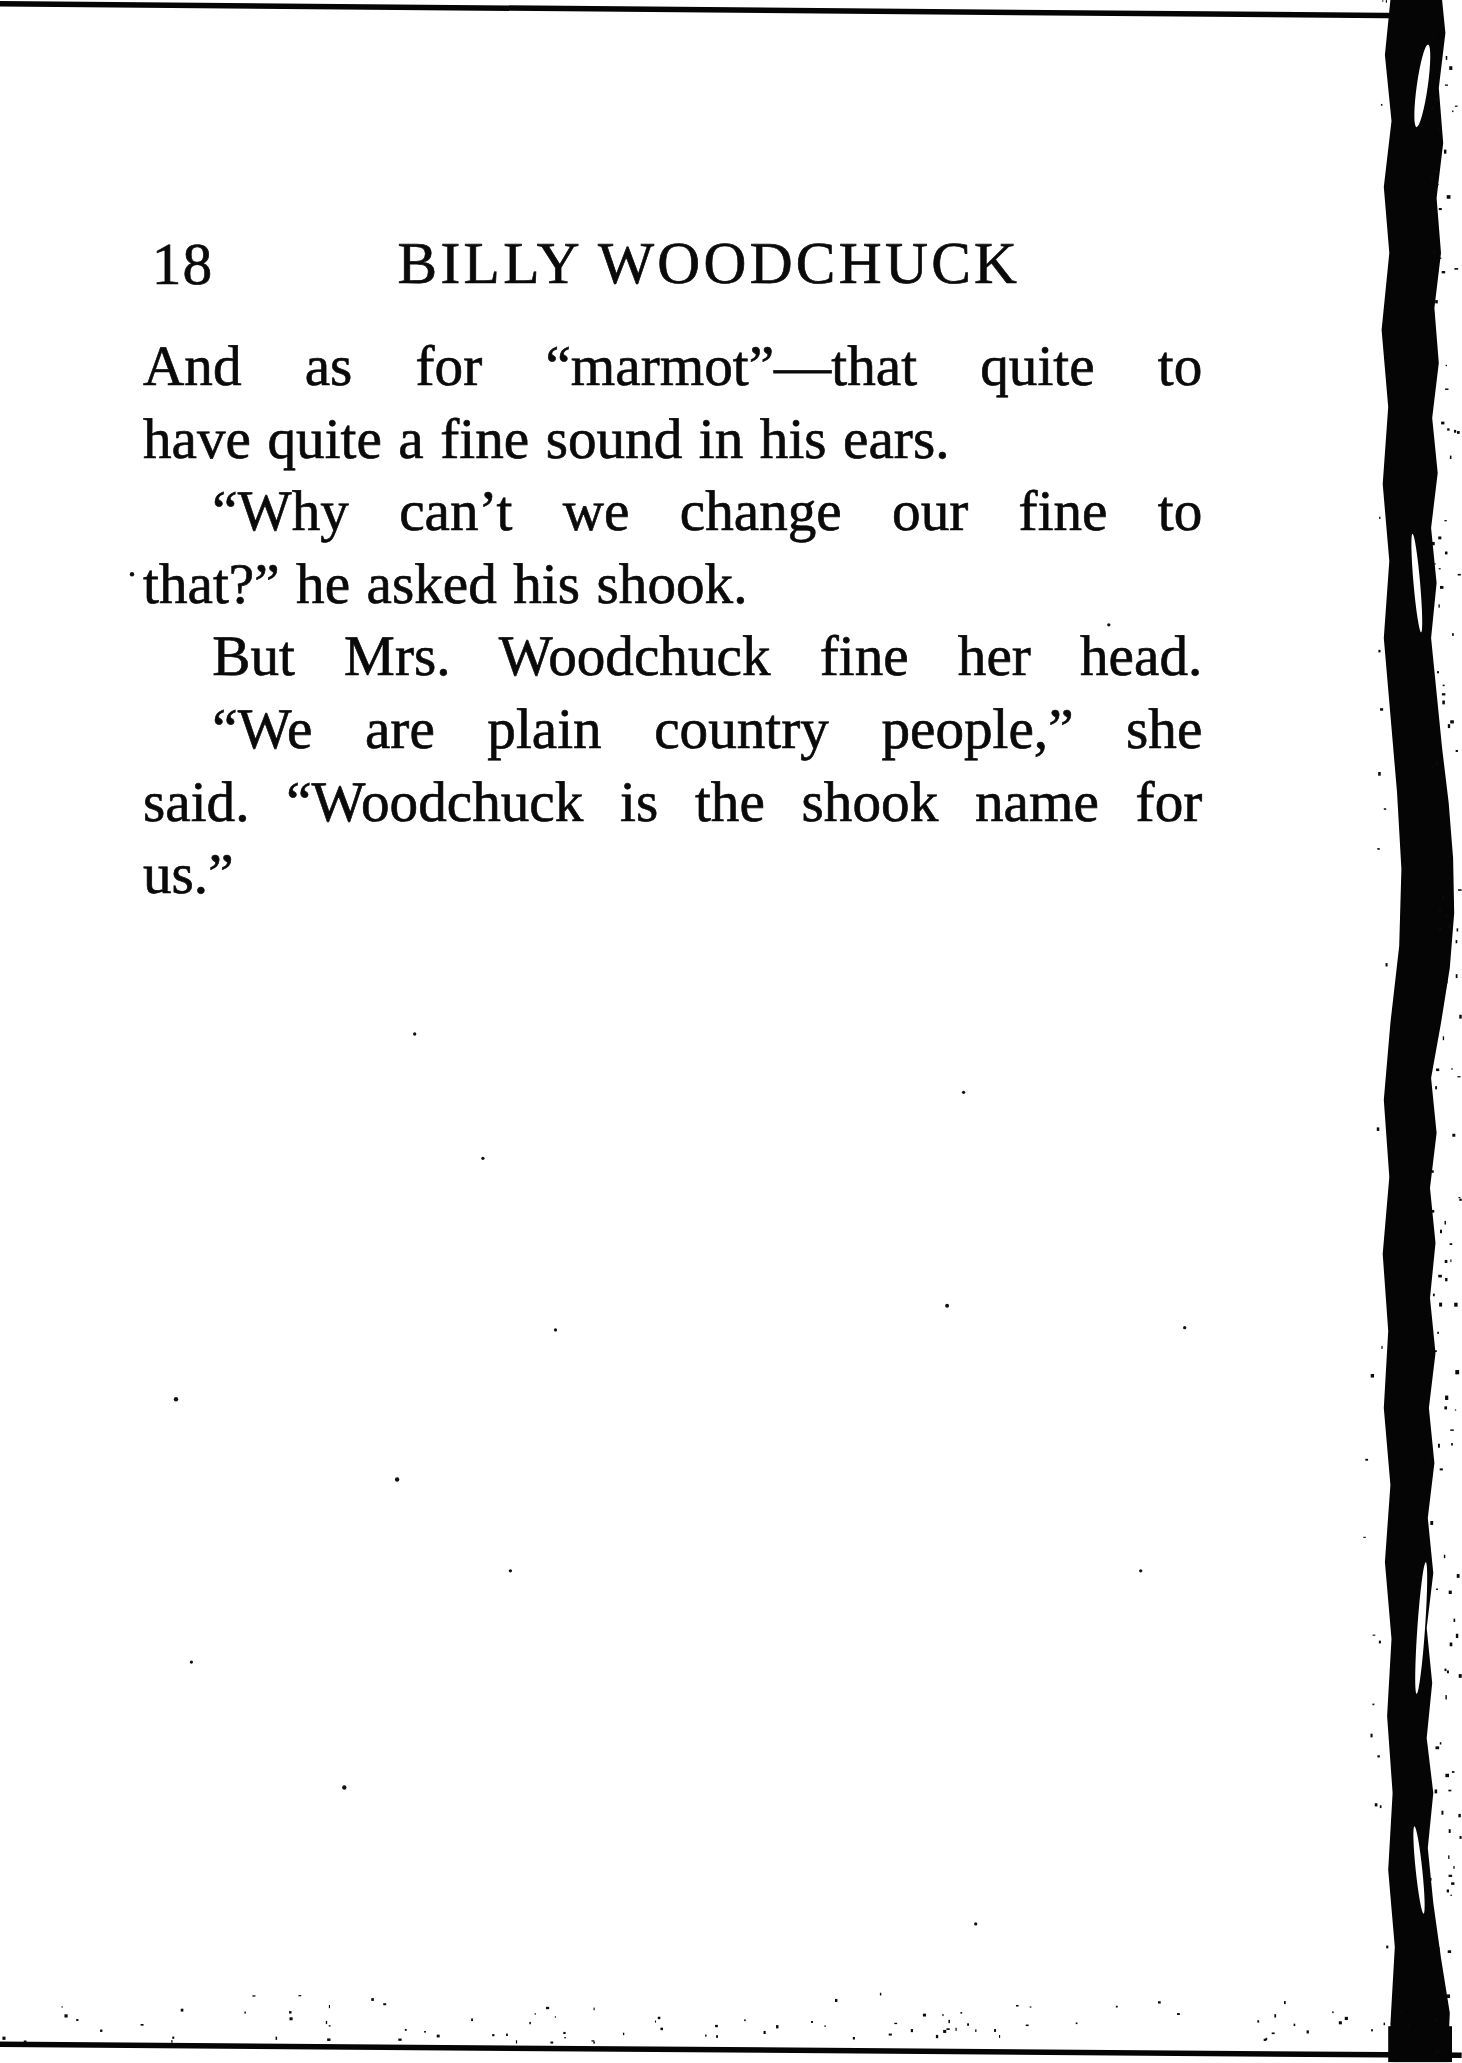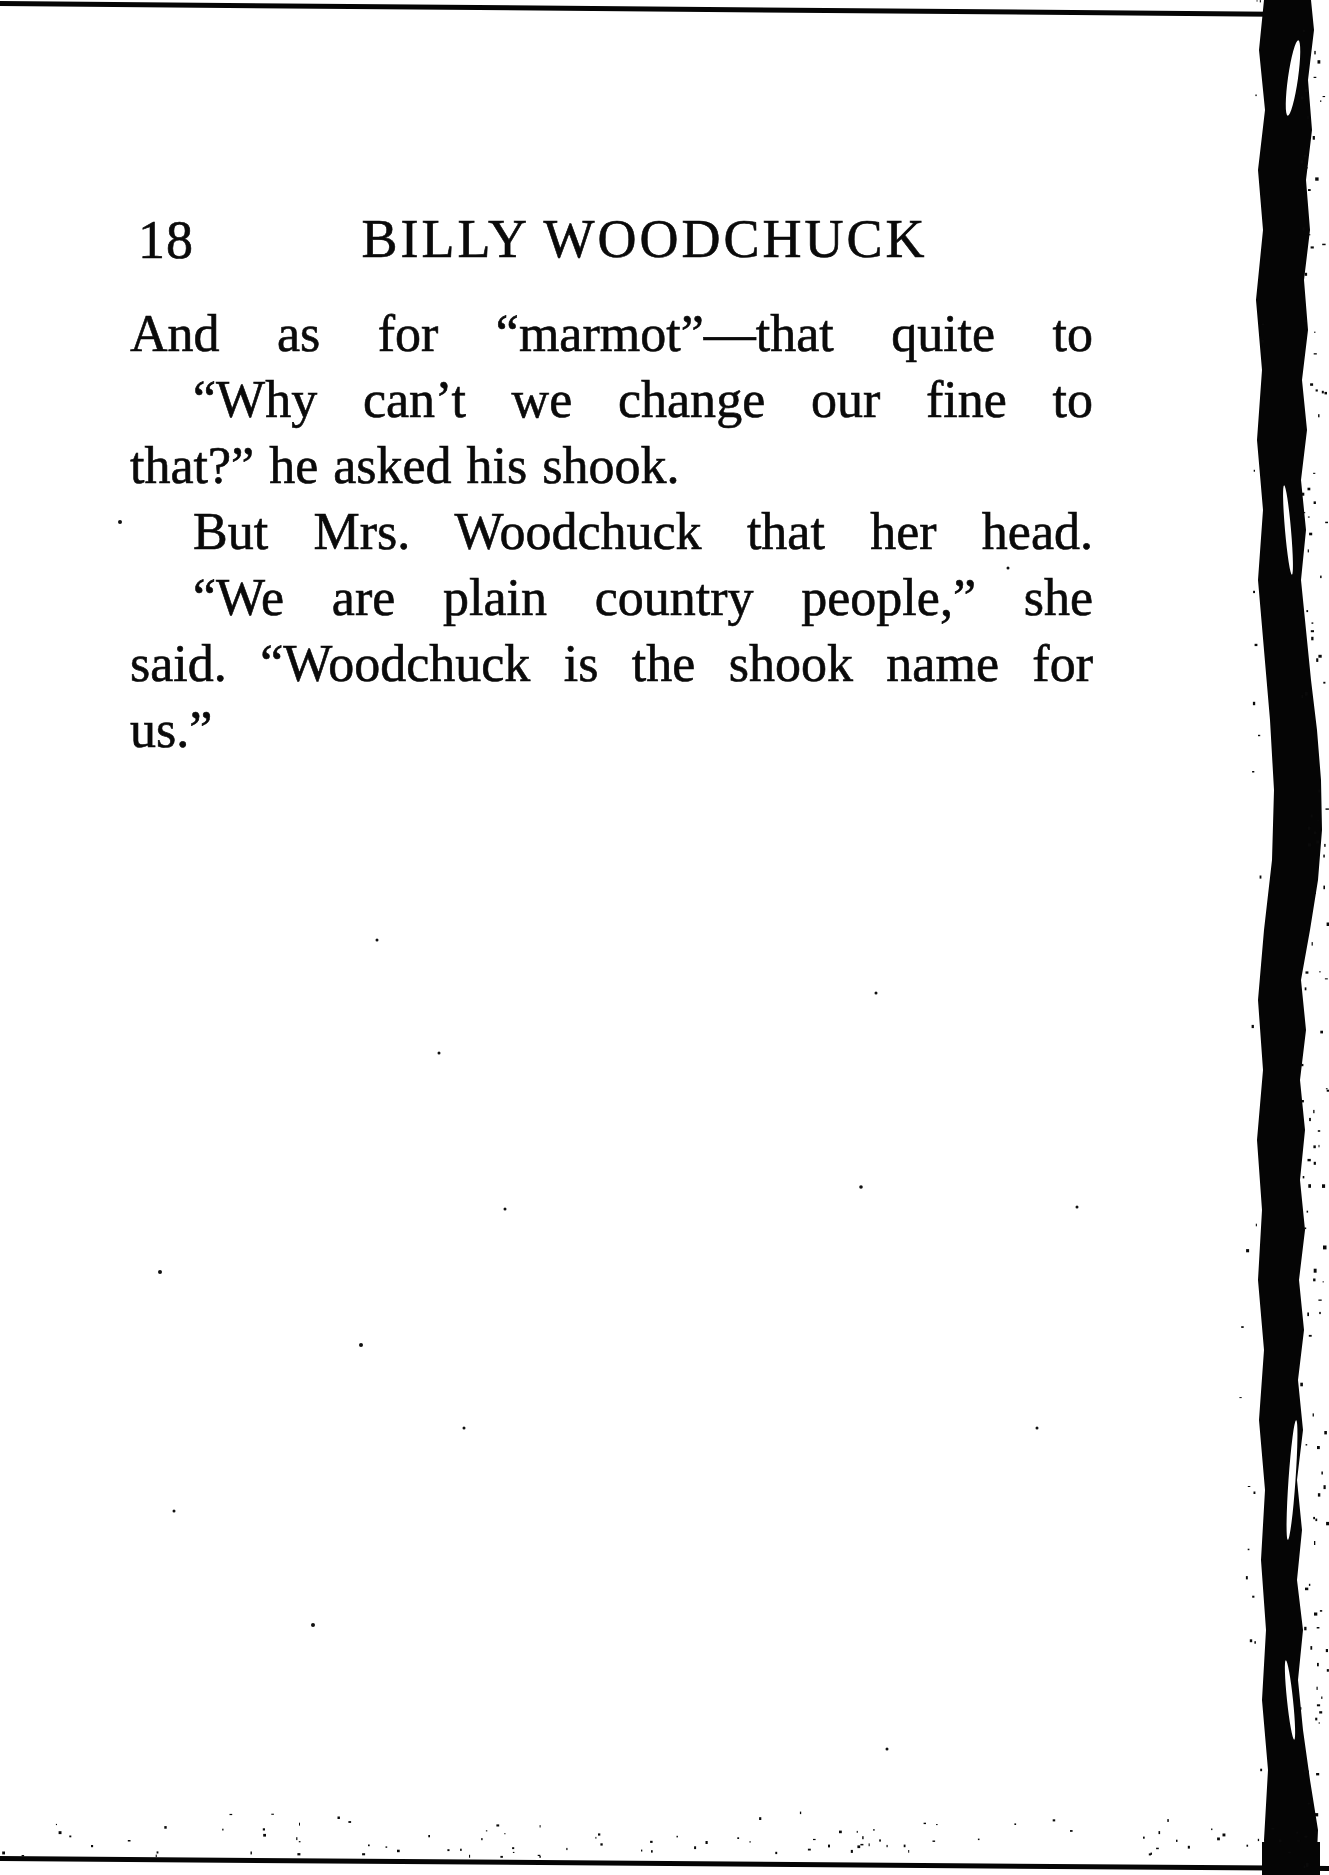--- a/index.html
+++ b/index.html
@@ -54,23 +54,24 @@
 <body>
 
 <div class="page">
 
   <div class="page-number">18</div>
 
   <div class="running-title">BILLY WOODCHUCK</div>
 
   <div class="body-text">
     <div class="text-line full">And as for “marmot”—that quite to</div>
+    <div class="text-line">have quite a fine sound in his ears.</div>
     <div class="text-line full indent">“Why can’t we change our fine to</div>
     <div class="text-line">that?” he asked his shook.</div>
-    <div class="text-line full indent">But Mrs. Woodchuck that her head.</div>
+    <div class="text-line full indent">But Mrs. Woodchuck fine her head.</div>
     <div class="text-line full indent">“We are plain country people,” she</div>
     <div class="text-line full">said. “Woodchuck is the shook name for</div>
     <div class="text-line">us.”</div>
   </div>
 
   <svg id="decor" class="decor" viewBox="0 0 1329 1875">
 
     <polygon points="0,1 1310,12 1310,17 0,6" fill="#050505"></polygon>
 
     <polygon points="0,1856 1329,1866 1329,1871 0,1861" fill="#050505"></polygon>

